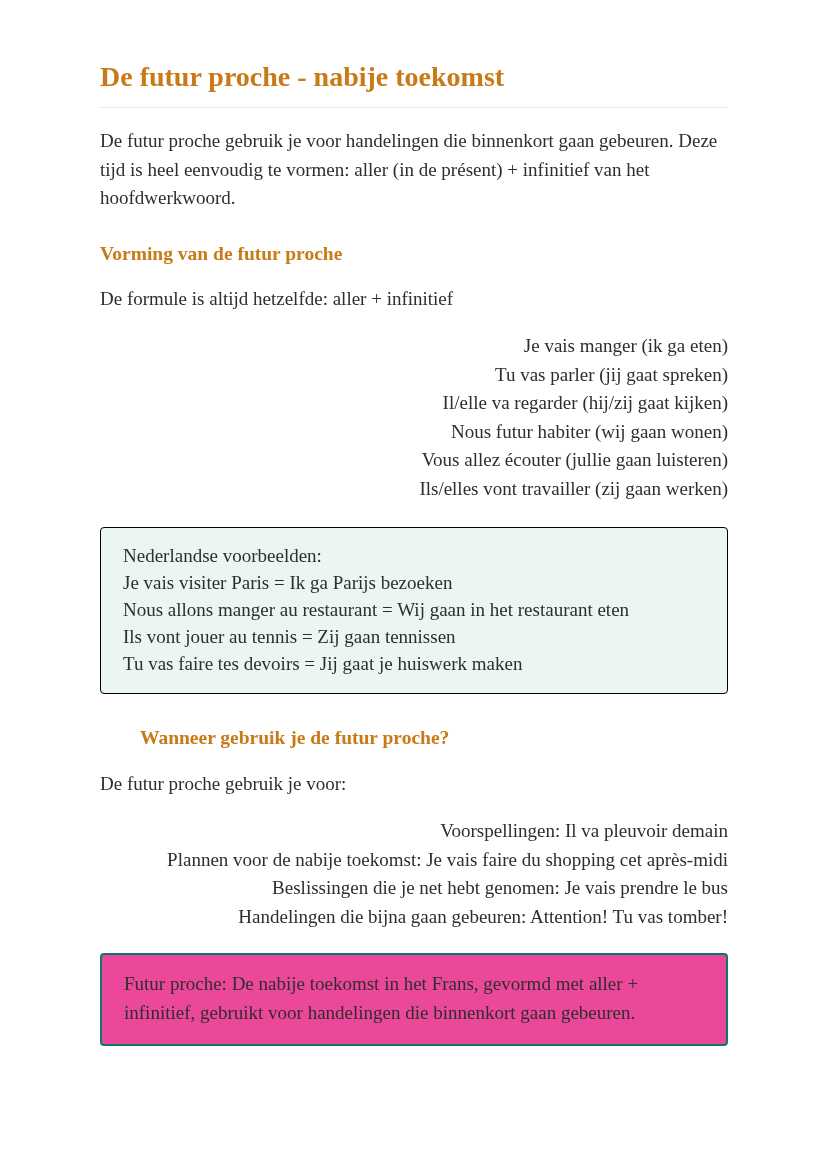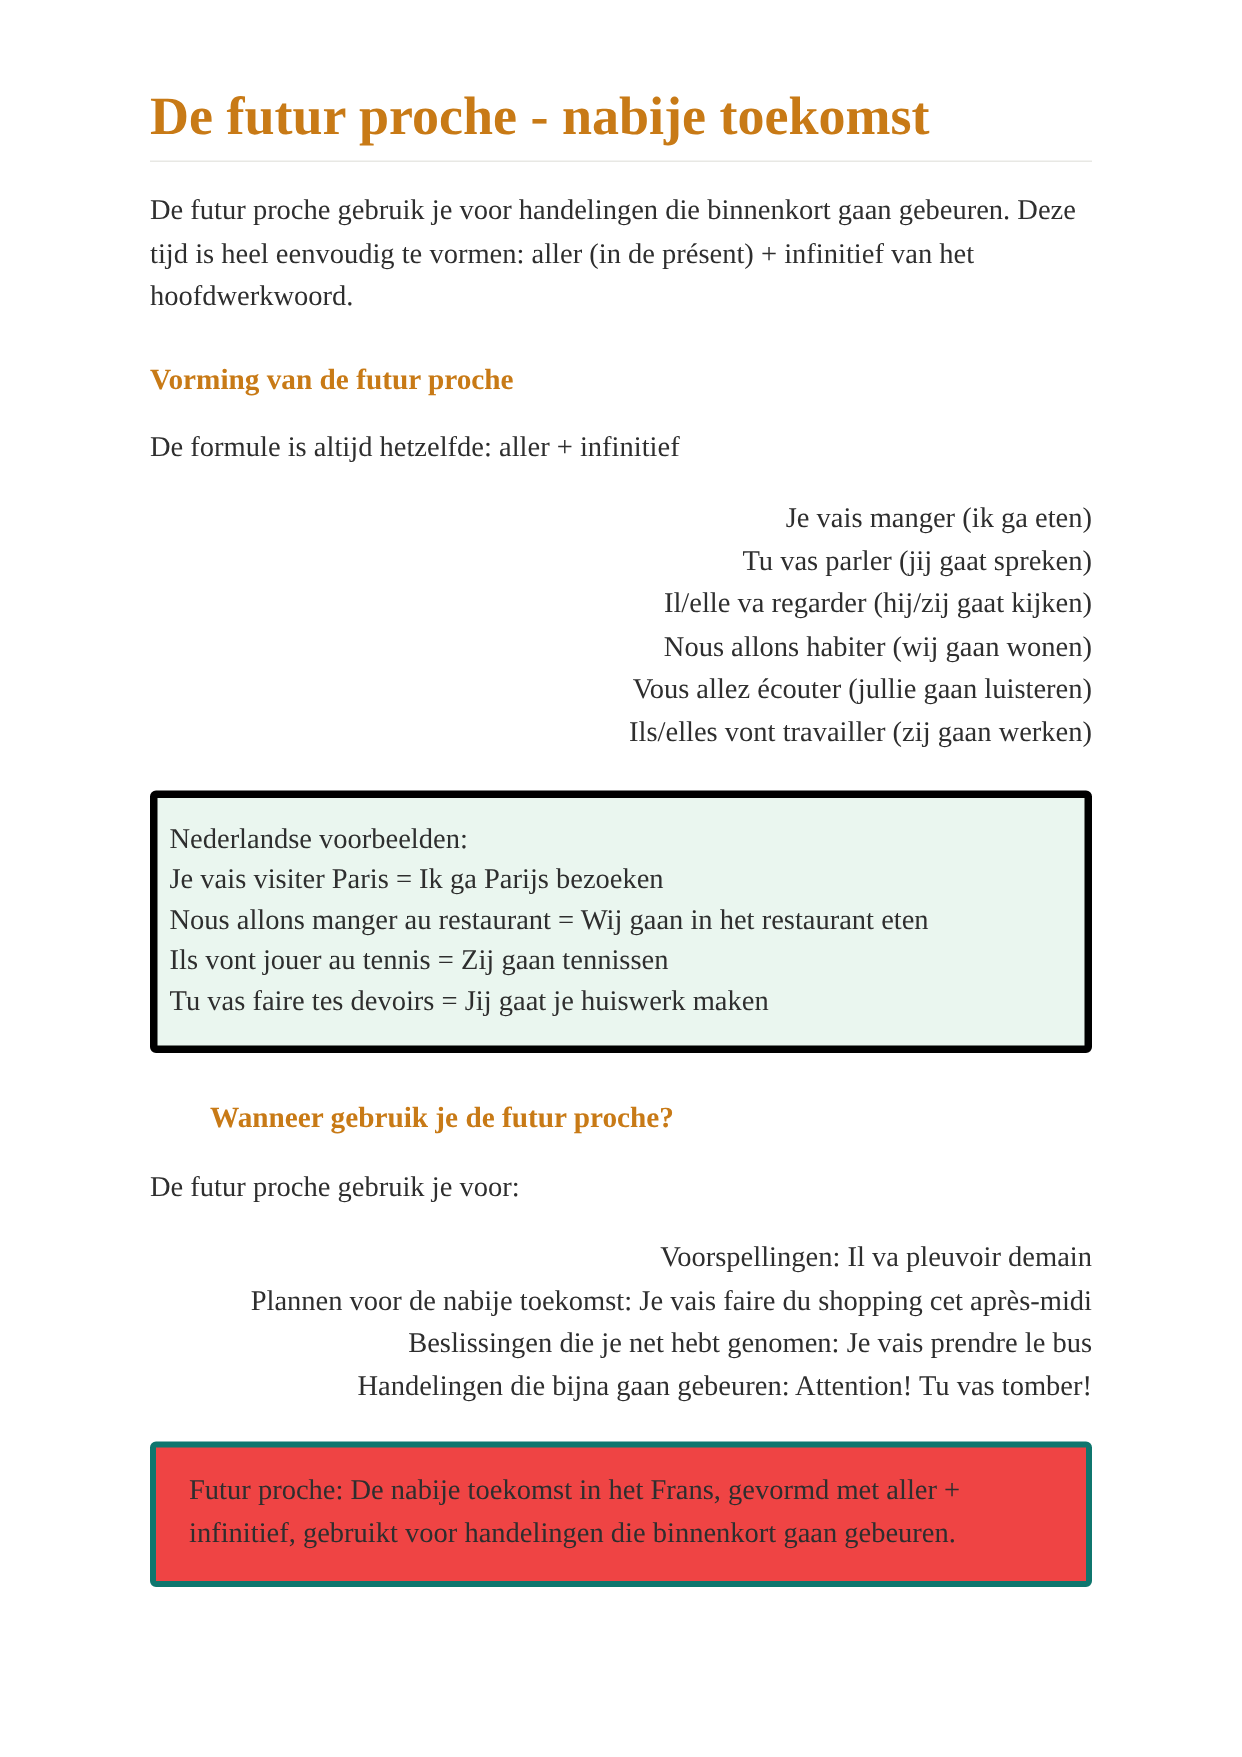--- a/index.html
+++ b/index.html
@@ -12,21 +12,21 @@
     width: 828px;
     height: 1171px;
     box-sizing: border-box;
     background: #ffffff;
     padding: 60px 100px 0 100px;
     font-family: "Liberation Serif", serif;
     color: #2e2e2e;
     overflow: hidden;
   }
   .doc-title {
-    font-size: 36px;
+    font-size: 28px;
     line-height: 34px;
     font-weight: 700;
     color: #c87a16;
     margin: 0;
     padding-bottom: 13px;
     border-bottom: 1px solid #e8e8e4;
   }
   .intro {
     font-size: 19px;
     line-height: 28.5px;
@@ -45,30 +45,30 @@
   }
   .plain-list {
     margin-top: 17px;
     font-size: 19px;
     line-height: 28.6px;
     text-align: right;
   }
   .example-box {
     margin-top: 23px;
     background: #eaf6ef;
-    border: 5px solid #000000;
+    border: 1px solid #000000;
     border-radius: 4px;
-    padding: 14px 22px 16px 8px;
+    padding: 14px 22px 16px 22px;
     font-size: 19px;
     line-height: 27px;
   }
   .summary-box {
     margin-top: 22px;
-    background: #ef4444;
-    border: 4px solid #0f766e;
+    background: #ec4899;
+    border: 2px solid #0f766e;
     border-radius: 4px;
     padding: 15px 22px 17px 22px;
     font-size: 19px;
     line-height: 28.5px;
   }
   .gebruik-intro {
     margin-top: 20px;
     font-size: 19px;
     line-height: 28.5px;
   }
@@ -84,21 +84,21 @@
   <p class="intro">De futur proche gebruik je voor handelingen die binnenkort gaan gebeuren. Deze tijd is heel eenvoudig te vormen: aller (in de présent) + infinitief van het hoofdwerkwoord.</p>
 
   <div class="subheading">Vorming van de futur proche</div>
 
   <p class="formula-line">De formule is altijd hetzelfde: aller + infinitief</p>
 
   <div class="plain-list">
     <span class="line">Je vais manger (ik ga eten)</span>
     <span class="line">Tu vas parler (jij gaat spreken)</span>
     <span class="line">Il/elle va regarder (hij/zij gaat kijken)</span>
-    <span class="line">Nous allons habiter (wij gaan wonen)</span>
+    <span class="line">Nous futur habiter (wij gaan wonen)</span>
     <span class="line">Vous allez écouter (jullie gaan luisteren)</span>
     <span class="line">Ils/elles vont travailler (zij gaan werken)</span>
   </div>
 
   <div class="example-box">
     <span class="line">Nederlandse voorbeelden:</span>
     <span class="line">Je vais visiter Paris = Ik ga Parijs bezoeken</span>
     <span class="line">Nous allons manger au restaurant = Wij gaan in het restaurant eten</span>
     <span class="line">Ils vont jouer au tennis = Zij gaan tennissen</span>
     <span class="line">Tu vas faire tes devoirs = Jij gaat je huiswerk maken</span>

